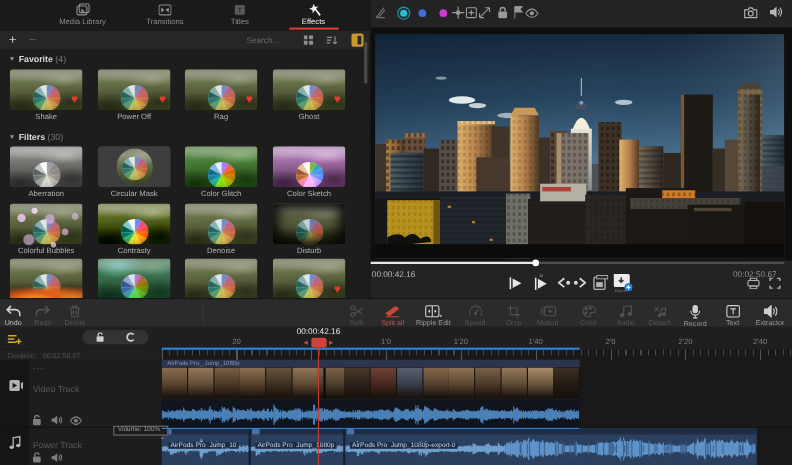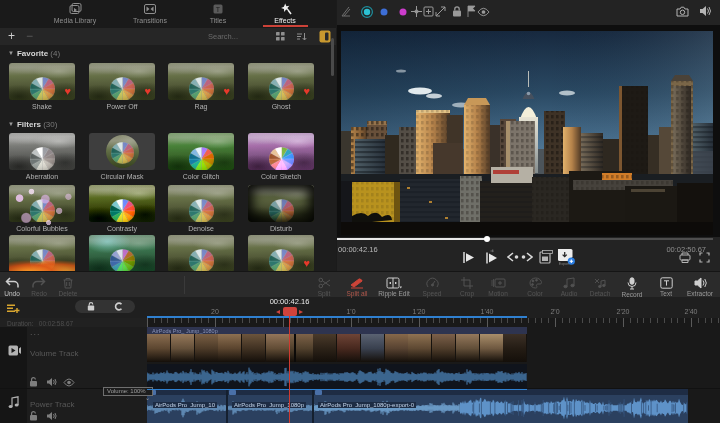--- a/index.html
+++ b/index.html
@@ -7,21 +7,21 @@
 
 #lp{position:absolute;left:0;top:0;width:336px;height:271px;background:#1d1d1d;border-right:1px solid #121212}
 #tabs{position:absolute;left:0;top:0;width:336px;height:28px;background:#1a1a1a}
 .tab{position:absolute;top:3px;width:70px;text-align:center;color:#8f8f8f;font-size:7px}
 .tab svg{display:block;margin:0 auto 2px}
 .tab.act{color:#f2f2f2}
 #redline{position:absolute;left:263px;top:25px;width:45px;height:1.5px;background:#cc4238}
 #srow{position:absolute;left:0;top:28px;width:336px;height:17px;background:#262626}
 #srow .plus{position:absolute;left:8px;top:1px;color:#cfcfcf;font-size:12px}
 #srow .minus{position:absolute;left:26px;top:1px;color:#5c5c5c;font-size:12px}
-#srch{position:absolute;left:208px;top:4px;color:#6a6a6a;font-size:7.5px}
+#srch{position:absolute;left:224px;top:4px;color:#6a6a6a;font-size:7.5px}
 #content{position:absolute;left:0;top:45px;width:336px;height:226px;background:#1d1d1d;overflow:hidden}
 .sechdr{position:absolute;left:8px;font-size:8px;color:#d8d8d8;font-weight:bold}
 .sechdr .cnt{color:#7a7a7a;font-weight:normal}
 .sechdr .tri{display:inline-block;color:#9a9a9a;font-size:6px;vertical-align:1px;margin-right:3px}
 .cell{position:absolute;width:66px}
 .pic{position:relative;width:66px;height:37px;border-radius:3px;overflow:hidden;
  background:
   radial-gradient(55% 45% at 15% 90%, rgba(12,16,5,.55), rgba(0,0,0,0) 70%),
   radial-gradient(45% 40% at 85% 80%, rgba(20,24,10,.5), rgba(0,0,0,0) 70%),
   radial-gradient(55% 30% at 75% 22%, rgba(175,178,158,.65), rgba(0,0,0,0) 70%),
@@ -718,21 +718,21 @@
  <div id="tracks">
         <div style="position:absolute;left:0;top:0;width:27px;height:105px;background:#151515"></div>
         <div style="position:absolute;left:27px;top:9px;width:120px;height:96px;background:#1d1d1d"></div>
         <div style="position:absolute;left:0;top:0;width:147px;height:9px;background:#212121"></div>
   <div class="abs" style="left:30px;top:9px;color:#5d5d5d;font-size:9px;letter-spacing:1px">...</div>
   <svg class="abs" style="left:8px;top:27px" width="13" height="11" viewBox="0 0 13 11">
           <rect x="0.5" y="0.5" width="9.5" height="10" rx="1.5" fill="#b2b2b2"></rect>
           <path d="M3.5 3l4 2.5-4 2.5z" fill="#191919"></path>
           <path d="M11 3.5L13 2v7l-2-1.5z" fill="#b2b2b2"></path>
         </svg>
-  <div class="tltxt" style="left:30px;top:31px">Volume Track</div>
+  <div class="tltxt" style="left:30px;top:31px">Video Track</div>
   <svg class="abs" style="left:29px;top:59px" width="9" height="10" viewBox="0 0 9 10">
           <rect x="1" y="4" width="7" height="5.5" rx="1" fill="#7e7e7e"></rect>
           <path d="M2.6 4V2.6a1.9 1.9 0 013.8 0" fill="none" stroke="#7e7e7e" stroke-width="1.2"></path>
         </svg>
   <svg class="abs" style="left:46px;top:59px" width="11" height="10" viewBox="0 0 11 10">
           <path d="M1 3.5h2L6 1v8L3 6.5H1z" fill="#7e7e7e"></path>
           <path d="M7.5 3q1.5 2 0 4M9 2q2.2 3 0 6" stroke="#7e7e7e" fill="none"></path>
         </svg>
   <svg class="abs" style="left:63px;top:60px" width="12" height="9" viewBox="0 0 12 9">
           <path d="M1 4.5q5-7 10 0q-5 7-10 0z" fill="none" stroke="#7e7e7e"></path>

